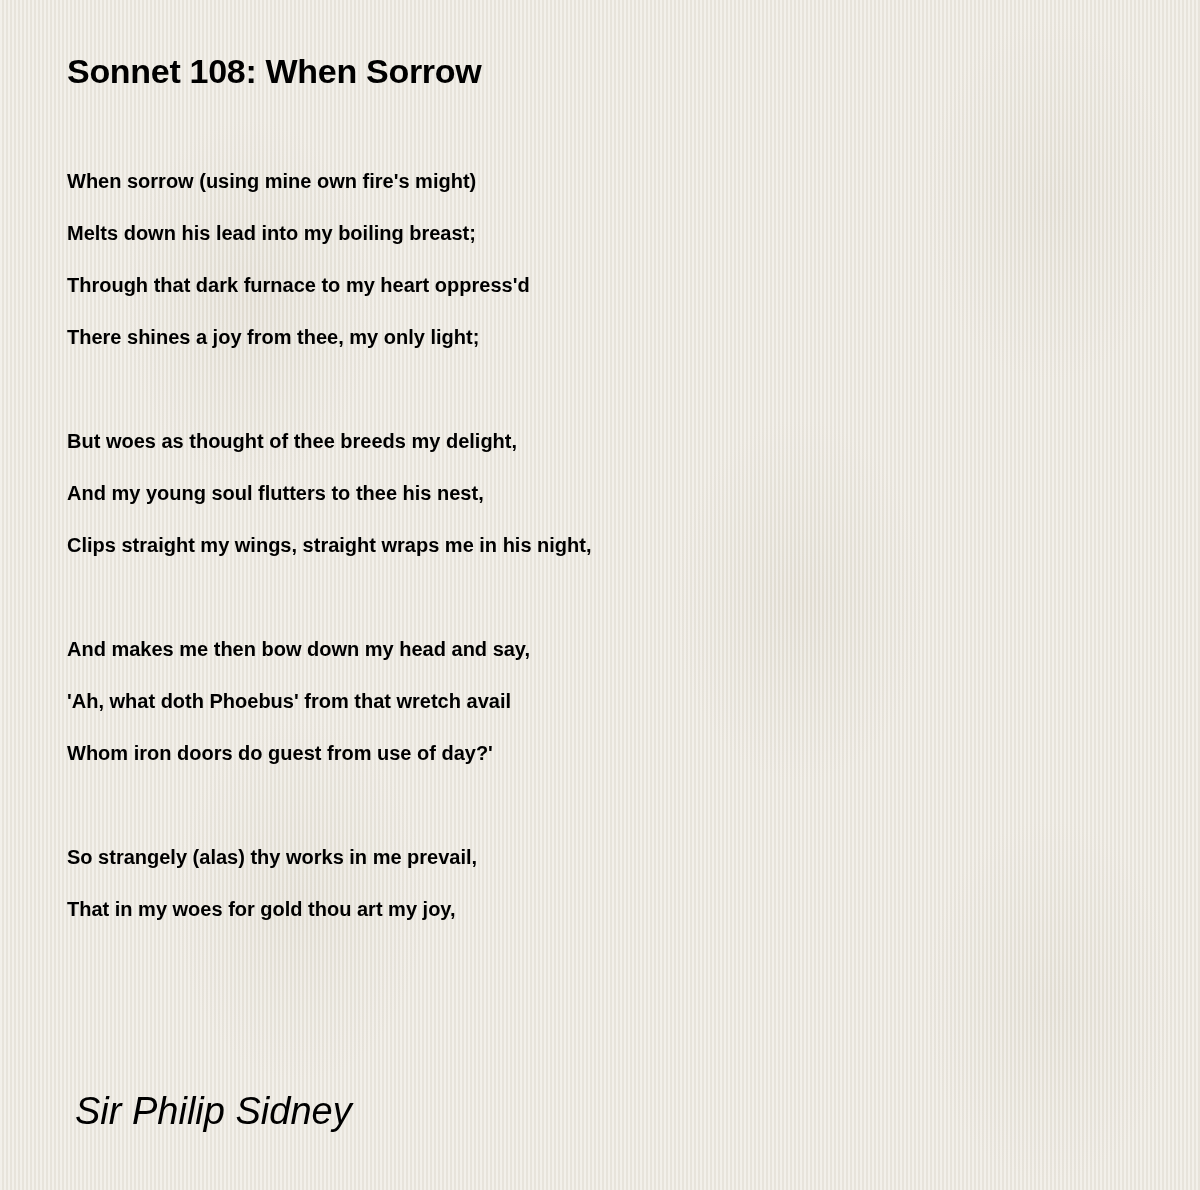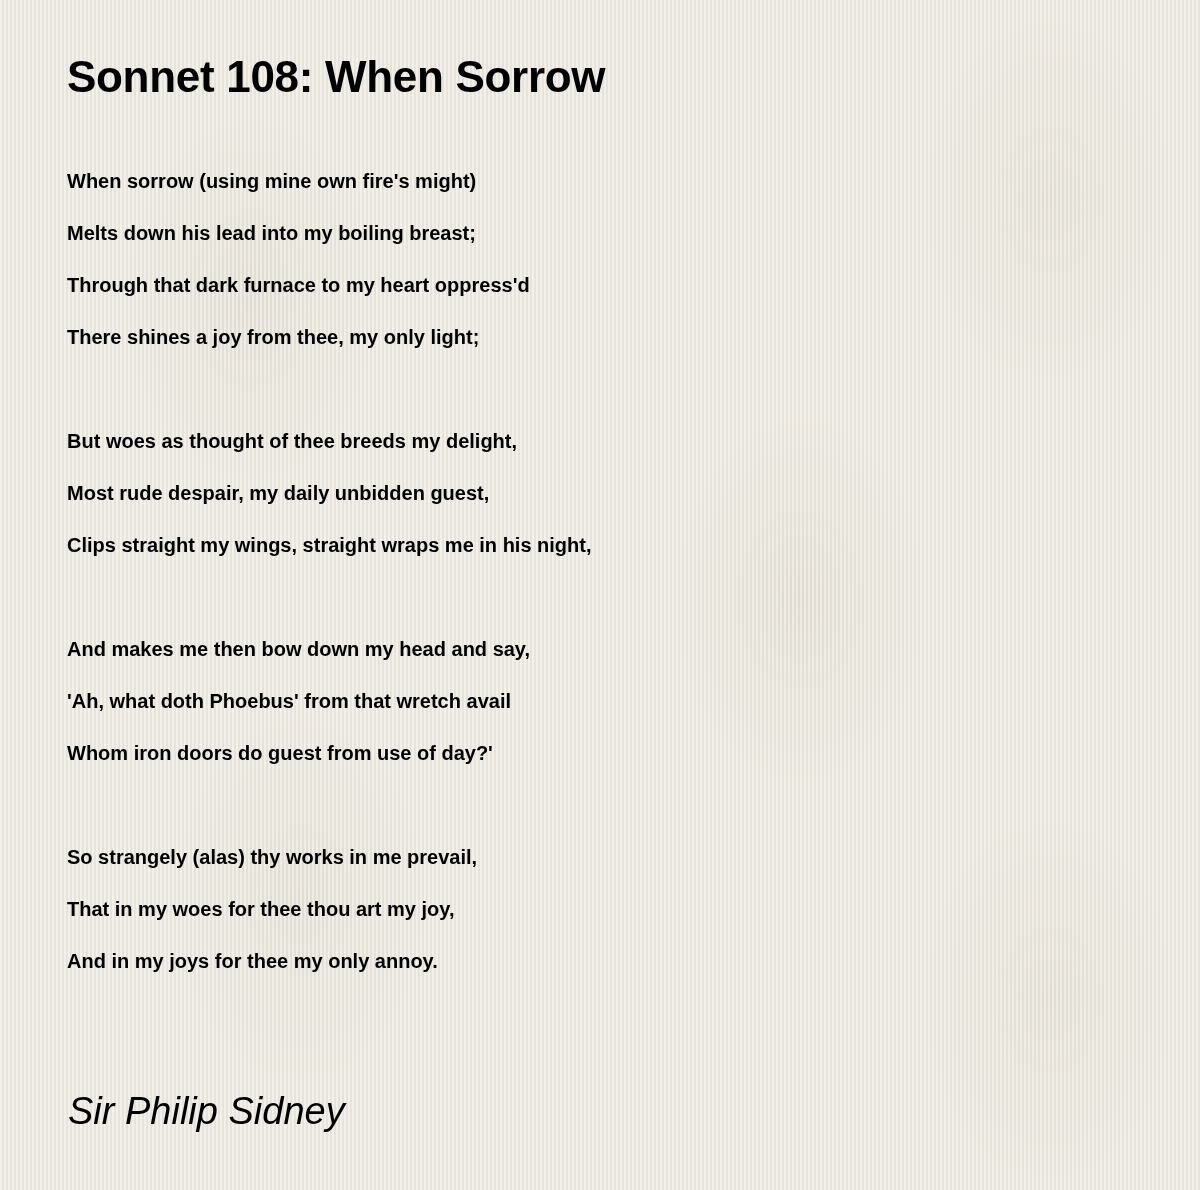--- a/index.html
+++ b/index.html
@@ -12,59 +12,58 @@
         radial-gradient(ellipse 180px 260px at 800px 600px, rgba(215,208,195,0.35), transparent 70%),
         radial-gradient(ellipse 180px 260px at 300px 900px, rgba(215,208,195,0.3), transparent 70%),
         radial-gradient(ellipse 180px 260px at 1050px 200px, rgba(215,208,195,0.3), transparent 70%),
         radial-gradient(ellipse 180px 260px at 1050px 1000px, rgba(215,208,195,0.3), transparent 70%);
       font-family: "Liberation Sans", sans-serif;
       color: #000;
       position: relative;
     }
     .title {
       position: absolute; left: 67px; top: 52px;
-      font-size: 44px; font-weight: bold; margin: 0; letter-spacing: -0.3px;
+      font-size: 34px; font-weight: bold; margin: 0; letter-spacing: -0.3px;
     }
     .poem {
       position: absolute; left: 67px; top: 155px;
     }
     .line {
       font-size: 20px; font-weight: bold; line-height: 52px; height: 52px; white-space: nowrap;
     }
     .stanza-gap { height: 52px; }
     .author {
-      position: absolute; left: 68px; top: 1090px;
+      position: absolute; left: 75px; top: 1090px;
       font-size: 38px; font-style: italic; margin: 0;
     }
   </style>
 </head>
 <body>
 
 <h1 class="title">Sonnet 108: When Sorrow</h1>
 
 <div class="poem">
   <div>
     <div class="line">When sorrow (using mine own fire's might)</div>
     <div class="line">Melts down his lead into my boiling breast;</div>
     <div class="line">Through that dark furnace to my heart oppress'd</div>
     <div class="line">There shines a joy from thee, my only light;</div>
   </div>
   <div class="stanza-gap"></div>
   <div>
     <div class="line">But woes as thought of thee breeds my delight,</div>
-    <div class="line">Most rude despair, my daily unbidden guest,</div>
+    <div class="line">And my young soul flutters to thee his nest,</div>
     <div class="line">Clips straight my wings, straight wraps me in his night,</div>
   </div>
   <div class="stanza-gap"></div>
   <div>
     <div class="line">And makes me then bow down my head and say,</div>
     <div class="line">'Ah, what doth Phoebus' from that wretch avail</div>
     <div class="line">Whom iron doors do guest from use of day?'</div>
   </div>
   <div class="stanza-gap"></div>
   <div>
     <div class="line">So strangely (alas) thy works in me prevail,</div>
-    <div class="line">That in my woes for thee thou art my joy,</div>
-    <div class="line">And in my joys for thee my only annoy.</div>
+    <div class="line">That in my woes for gold thou art my joy,</div>
   </div>
 </div>
 
 <p class="author">Sir Philip Sidney</p>
 
 </body></html>

